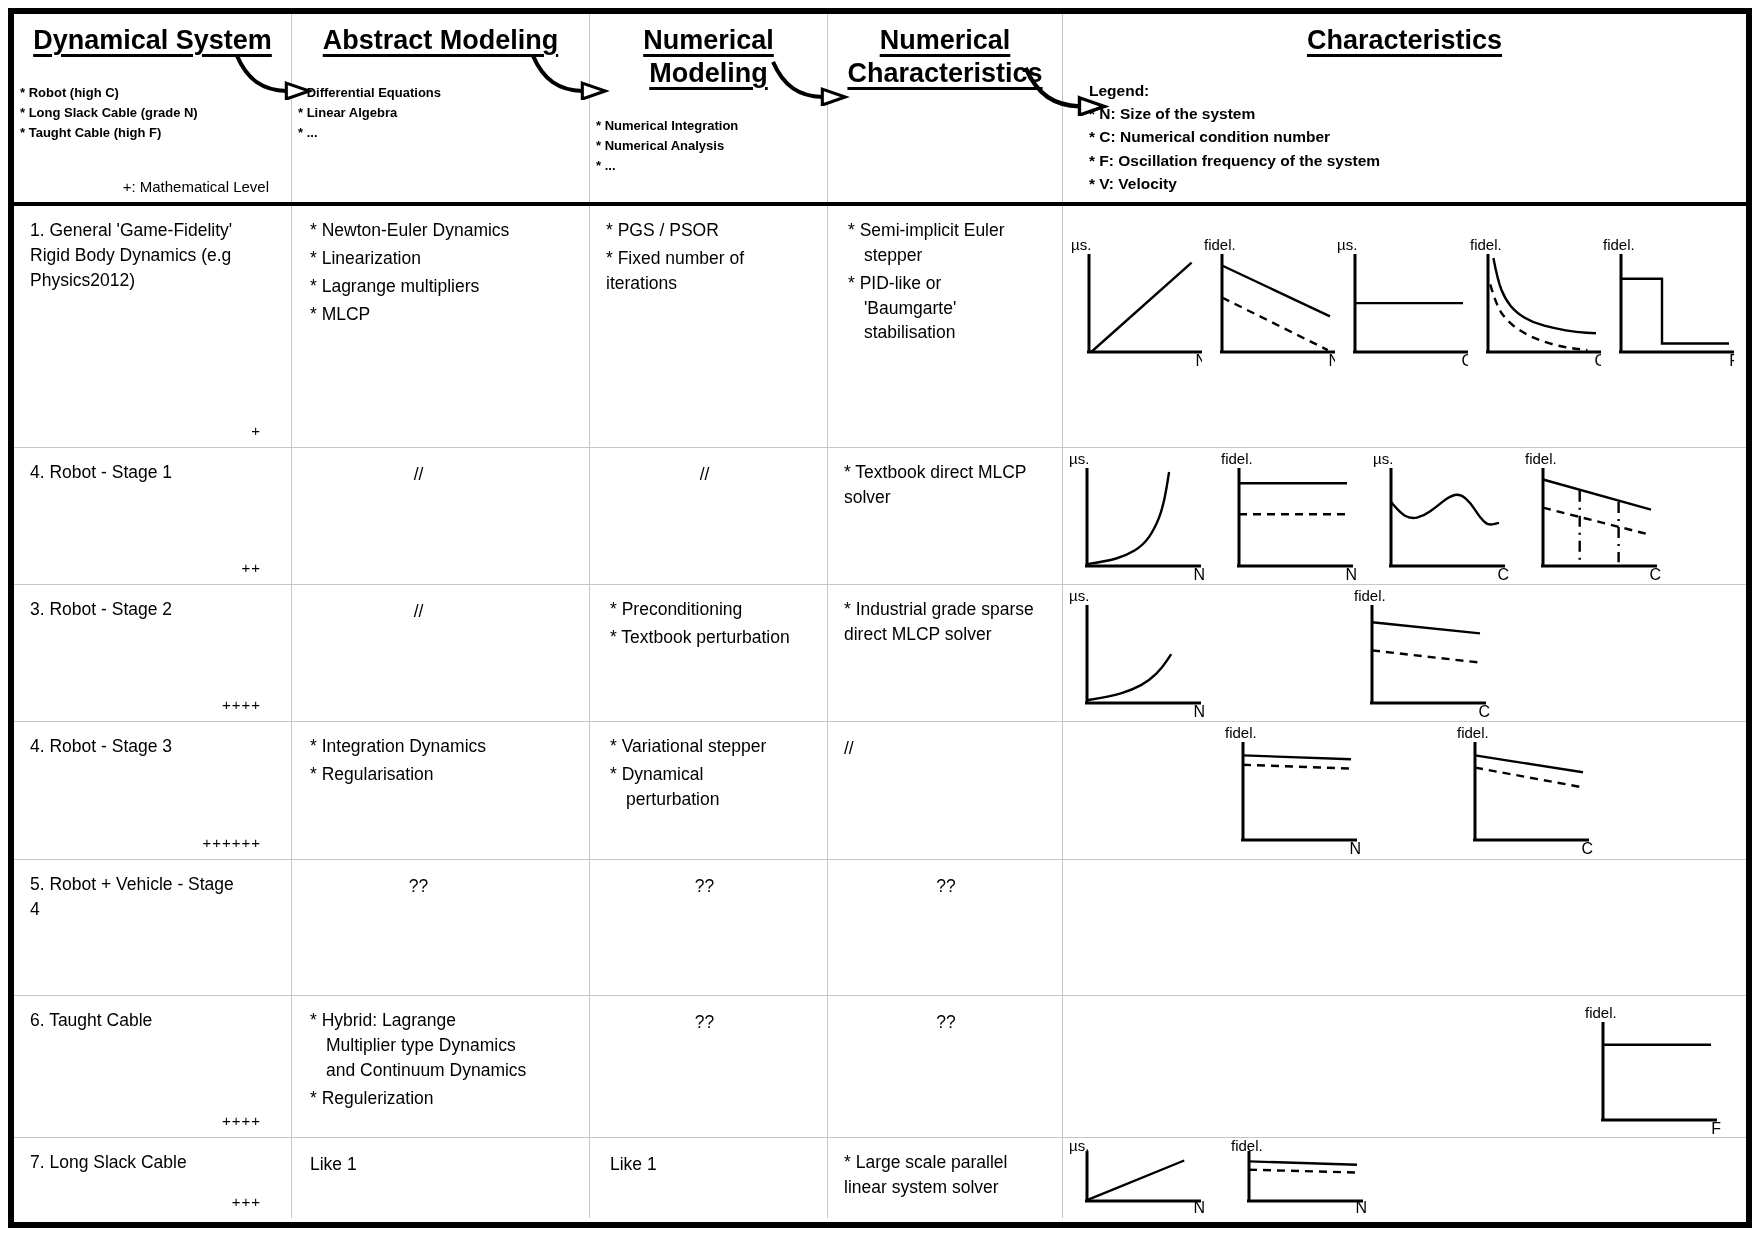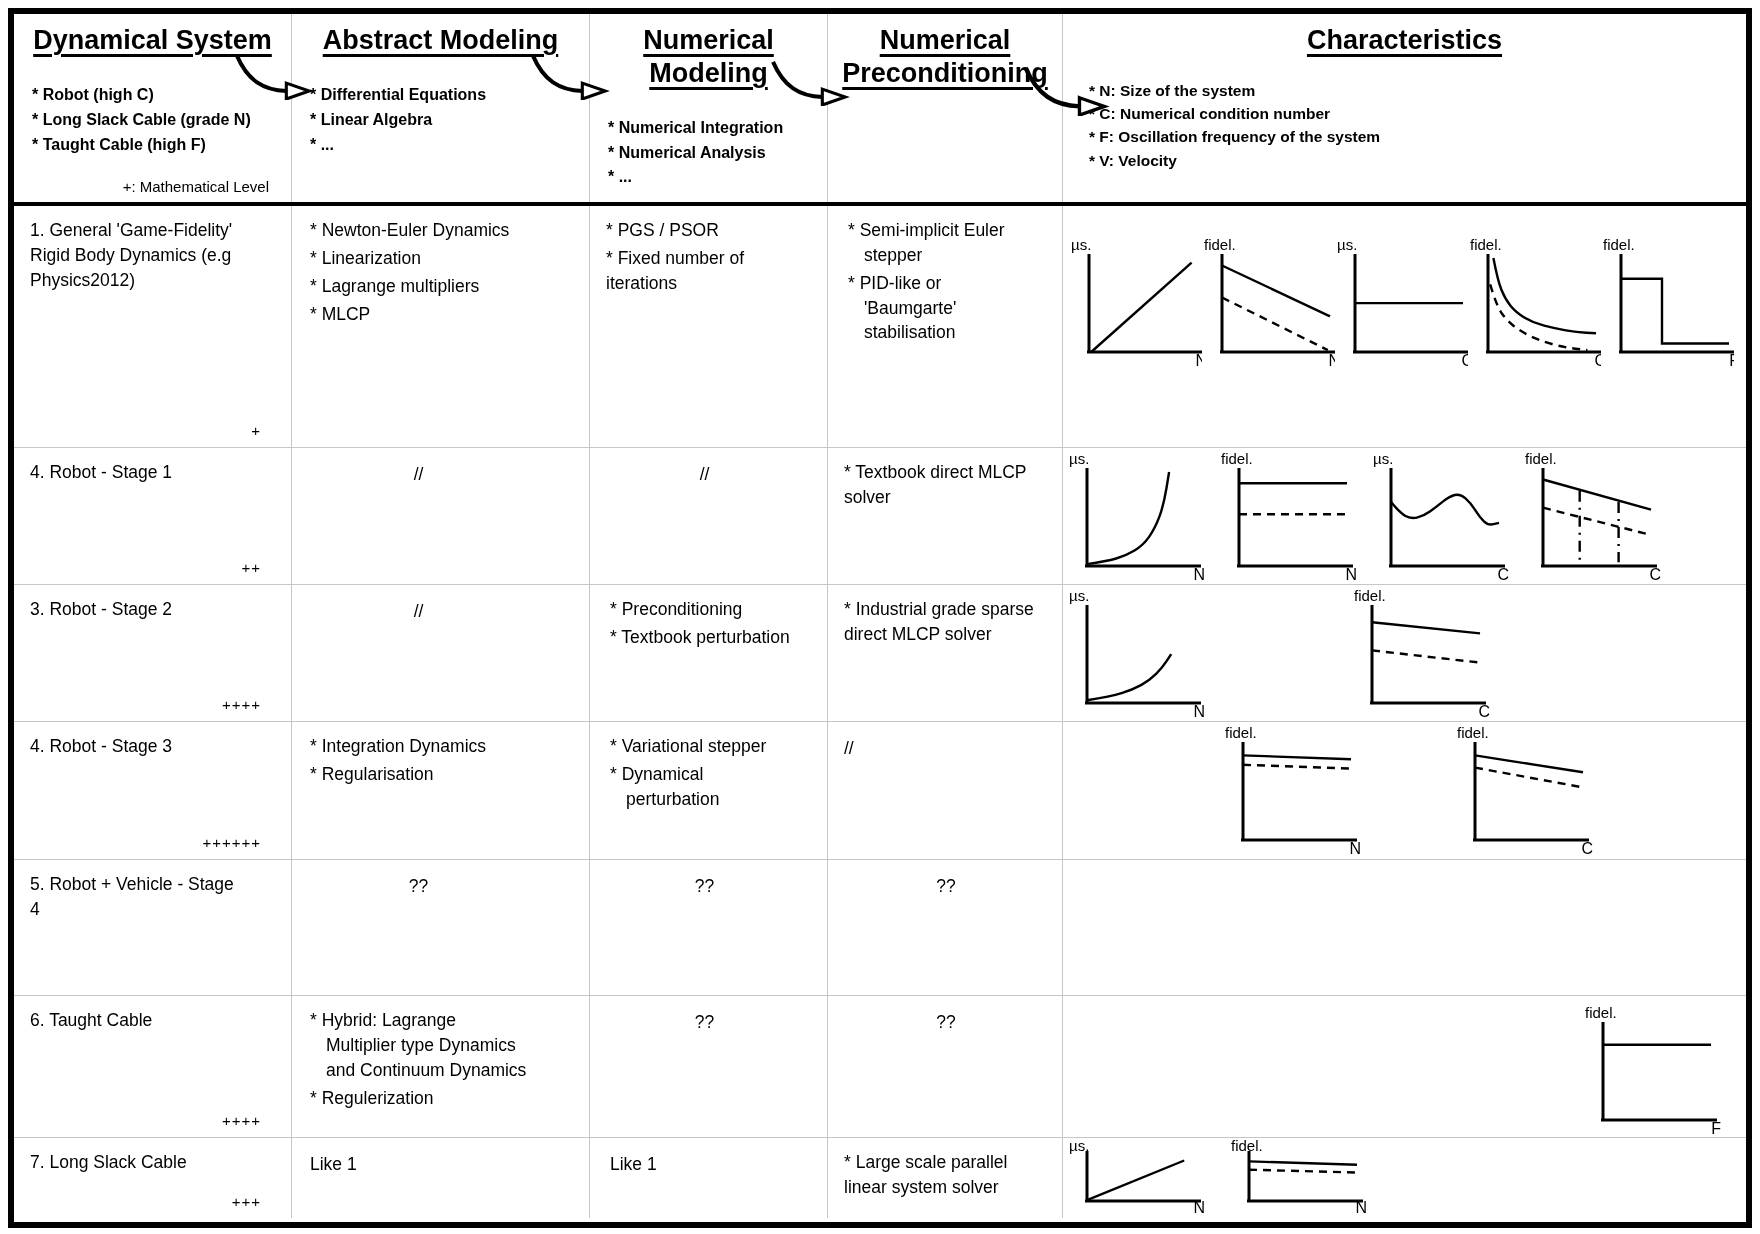--- a/index.html
+++ b/index.html
@@ -15,21 +15,21 @@
   .row-5{height:136px}.row-6{height:142px}.row-7{height:80px}
   .cell { position:relative; border-right:1px solid #c6c6c6; overflow:hidden;
           padding:12px 10px 0 16px; font-size:17.5px; line-height:1.42; }
   .cell:last-child { border-right:none; }
 
   
   .hcell { padding:0; }
   .htitle { font-weight:bold; font-size:27px; text-align:center; margin-top:10px;
             line-height:1.22; text-decoration:underline; text-decoration-thickness:3px;
             text-underline-offset:5px; }
-  .hitems { margin-top:26px; padding-left:18px; font-weight:bold; font-size:16px; line-height:1.55; }
+  .hitems { margin-top:26px; padding-left:6px; font-weight:bold; font-size:13px; line-height:1.55; }
   .footnote { position:absolute; bottom:5px; right:22px; font-size:15px; }
   .legend { margin-top:22px; padding-left:26px; font-weight:bold; font-size:15.5px; line-height:1.5; }
 
   
   .system-cell { padding:12px 48px 0 16px; }
   .abstract-cell { padding:12px 62px 0 18px; }
   .modeling-cell { padding:12px 28px 0 20px; }
   .implementation-cell { padding:12px 14px 0 16px; }
   .level { position:absolute; bottom:6px; right:30px; font-size:15px; letter-spacing:1px; }
   .li { padding-left:16px; text-indent:-16px; margin-bottom:3px; }
@@ -87,25 +87,26 @@
       </div>
       <div class="cell hcell">
         <div class="htitle">Numerical Modeling</div>
         <div class="hitems">
             <div>* Numerical Integration</div>
             <div>* Numerical Analysis</div>
             <div>* ...</div>
           </div>
       </div>
       <div class="cell hcell">
-        <div class="htitle">Numerical Preconditioning</div>
+        <div class="htitle">Numerical Characteristics</div>
       </div>
       <div class="cell hcell">
         <div class="htitle">Characteristics</div>
         <div class="legend">
+          <div>Legend:</div>
           <div>
               <div>* N: Size of the system</div>
               <div>* C: Numerical condition number</div>
               <div>* F: Oscillation frequency of the system</div>
               <div>* V: Velocity</div>
             </div>
         </div>
       </div>
     </div>
 

